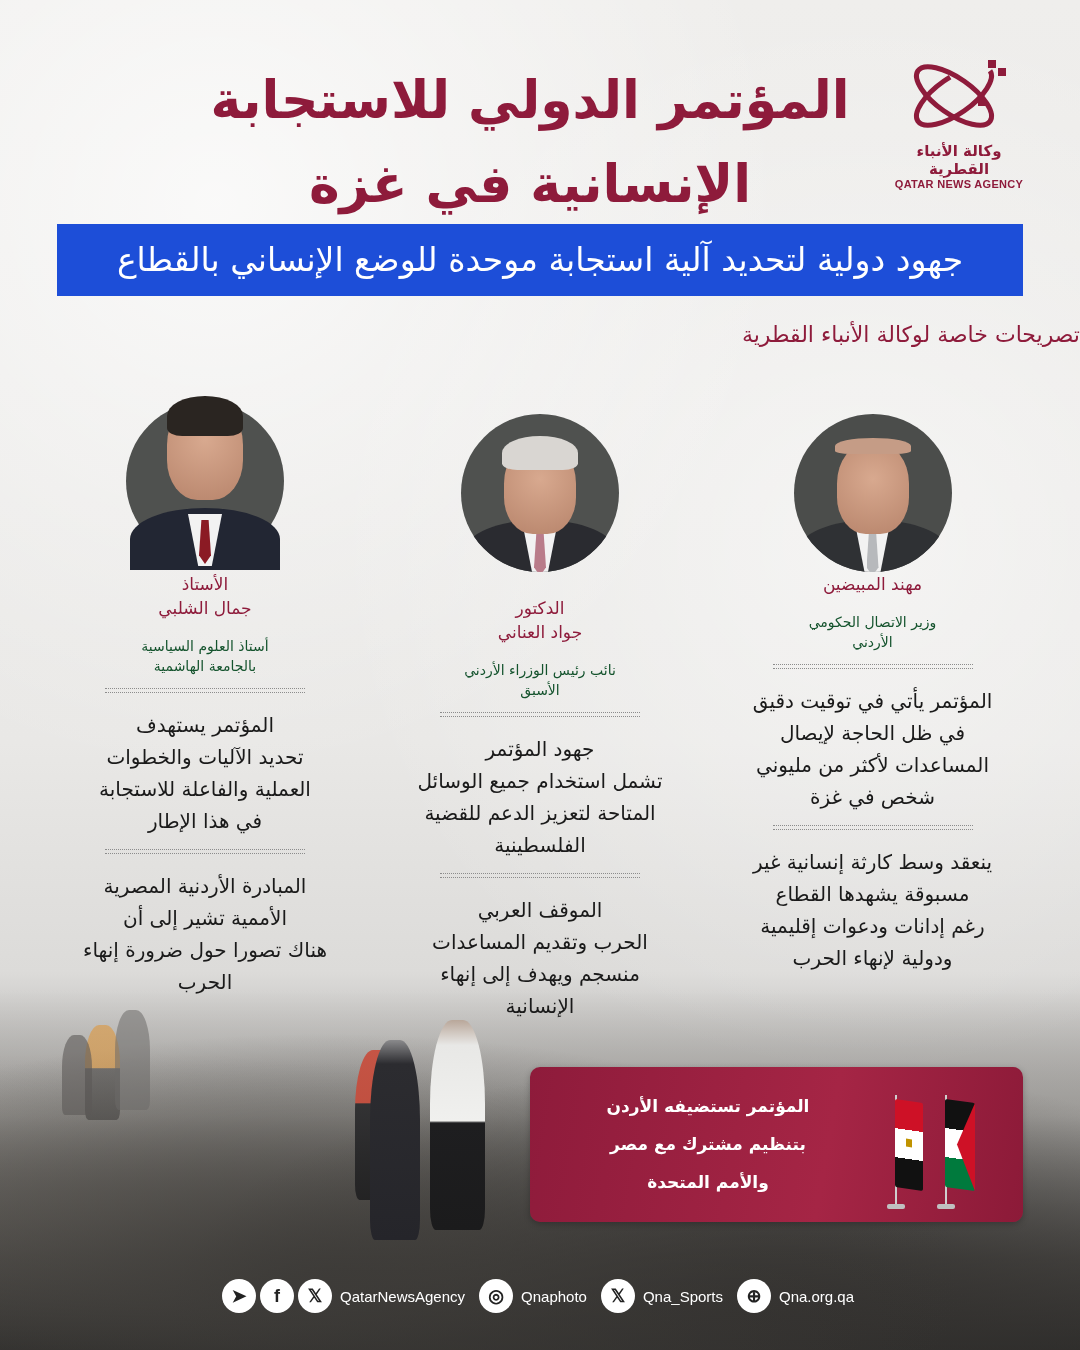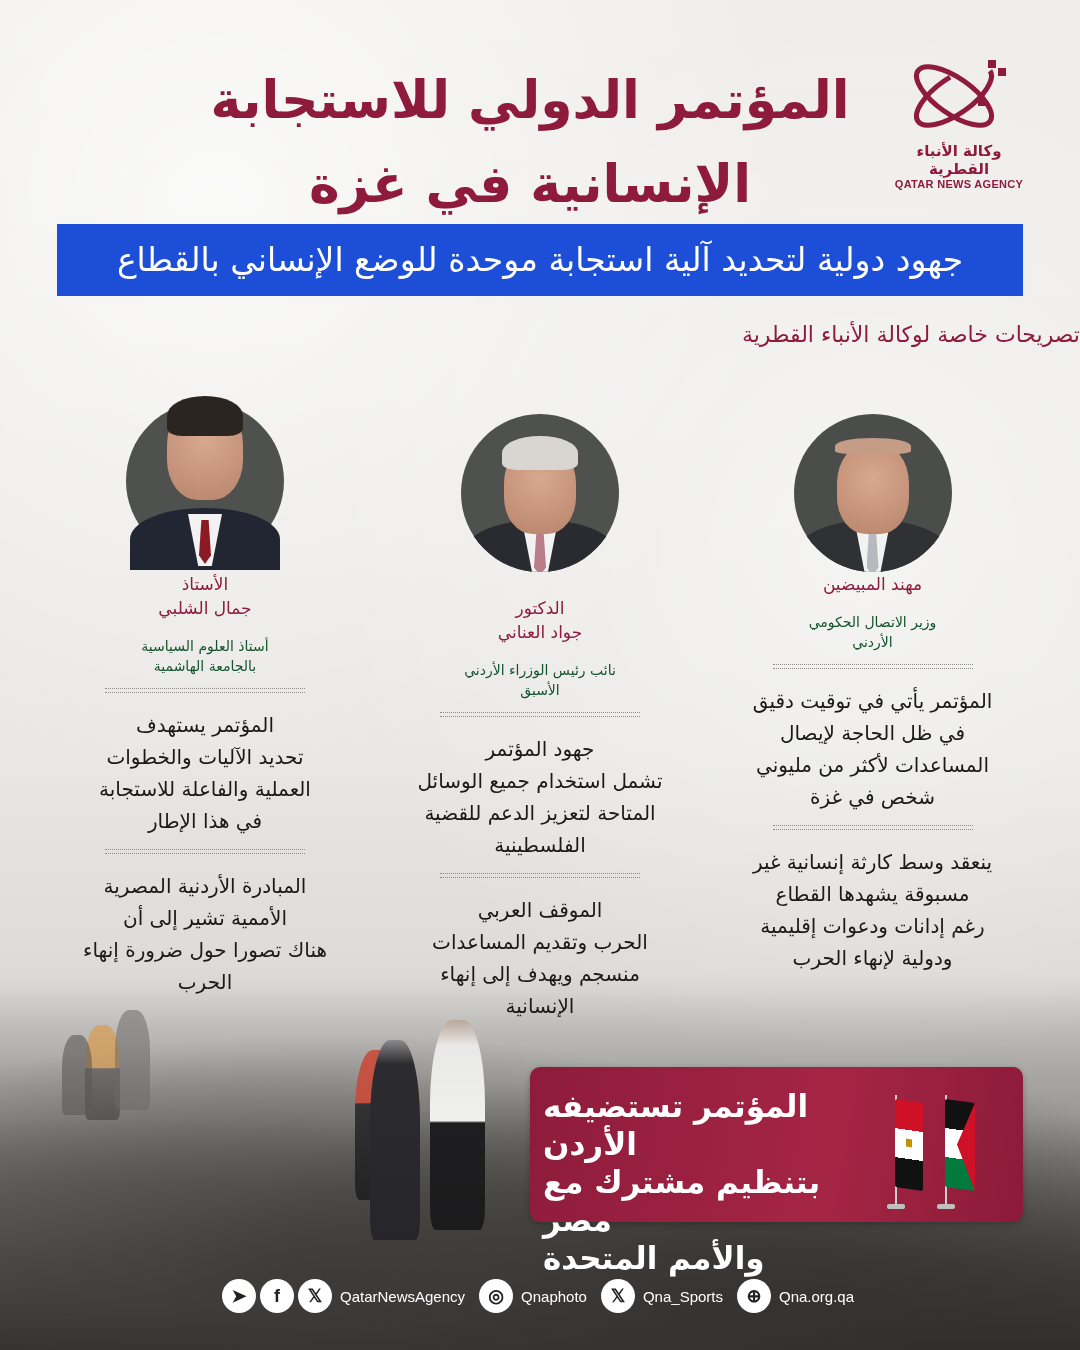--- a/index.html
+++ b/index.html
@@ -108,22 +108,22 @@
   .quote { font-size: 20px; line-height: 32px; color: #1a1a1a; margin-top: 16px; }
   .quote.q2 { margin-top: 16px; }
 
   .callout {
     position: absolute; left: 530px; top: 1067px; width: 493px; height: 155px;
     border-radius: 10px;
     background: linear-gradient(100deg, #8e1b3b 0%, #a52545 60%, #8c1a38 100%);
     box-shadow: 0 2px 6px rgba(0,0,0,.25);
   }
   .callout-text {
-    position: absolute; right: 150px; top: 20px; width: 330px; text-align: left;
-    color: #fff; font-weight: bold; font-size: 31px; line-height: 38px;
+    position: absolute; right: 150px; top: 20px; width: 330px; text-align: center;
+    color: #fff; font-weight: bold; font-size: 17px; line-height: 38px;
   }
   .flags { position: absolute; right: 30px; top: 22px; width: 100px; height: 120px; }
   .pole { position: absolute; width: 2px; height: 110px; background: #cfcfcf; top: 6px; }
   .base { position: absolute; width: 18px; height: 5px; bottom: 0; background: #c0c0c0; border-radius: 2px; }
   .flag-eg { position: absolute; left: 2px; top: 12px; width: 28px; height: 88px;
     background: linear-gradient(180deg,#ce1126 0 33%,#fff 33% 66%,#111 66%); transform: skewY(8deg); border-radius: 2px; }
   .flag-eg::after { content:""; position:absolute; left:11px; top:38px; width:6px; height:8px; background:#c09300; }
   .flag-jo { position: absolute; left: 52px; top: 12px; width: 30px; height: 88px;
     background: linear-gradient(180deg,#111 0 33%,#fff 33% 66%,#007a3d 66%); transform: skewY(8deg); border-radius: 2px; overflow: hidden; }
   .flag-jo::before { content:""; position:absolute; right:0; top:0; width:0; height:0; border-top:44px solid transparent; border-bottom:44px solid transparent; border-right:18px solid #ce1126; top:0; }

